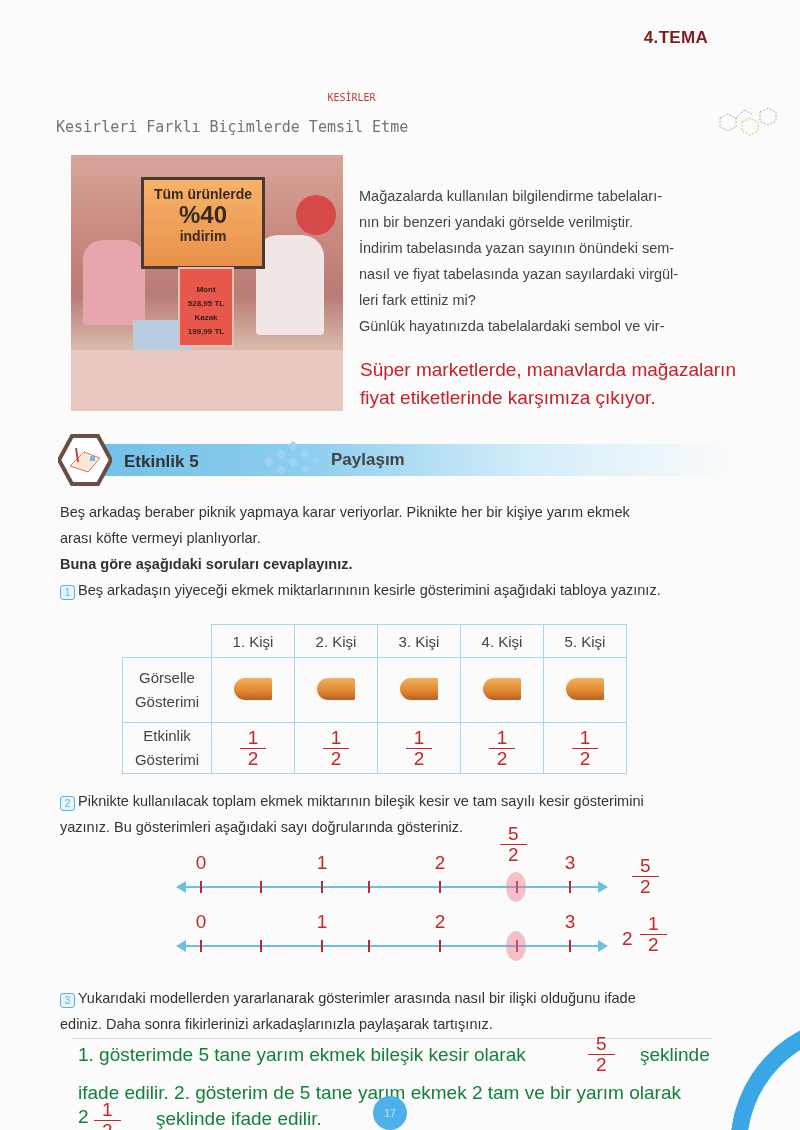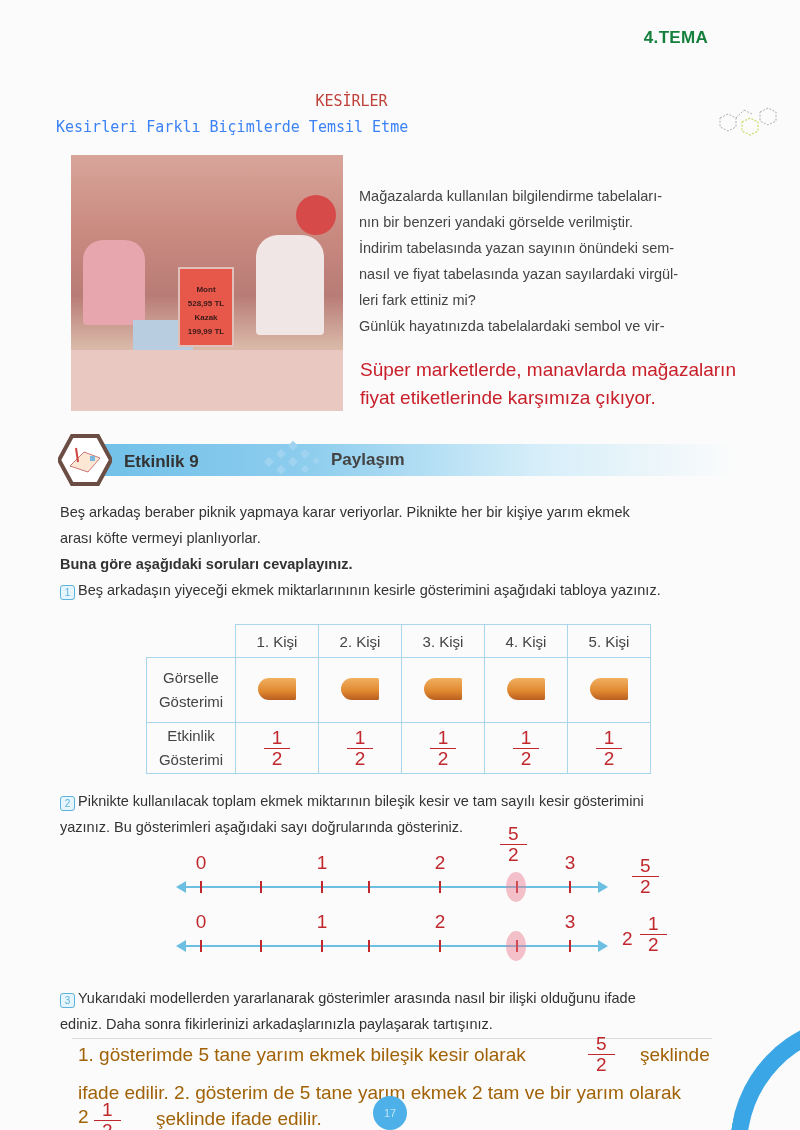--- a/index.html
+++ b/index.html
@@ -1,20 +1,20 @@
 <!DOCTYPE html>
 <html><head>
 <meta charset="utf-8">
 <style>
   html,body{margin:0;padding:0;}
   body{width:800px;height:1130px;background:#fbfbfb;position:relative;overflow:hidden;font-family:"Liberation Sans",sans-serif;color:#333;}
   .abs{position:absolute;}
-  .theme{right:92px;top:28px;font-size:17px;font-weight:bold;color:#15803d;letter-spacing:0.3px;}
-  .title-main{left:0;width:703px;top:92px;text-align:center;font-family:"DejaVu Sans Mono","Liberation Mono",monospace;font-size:15px;color:#c0413a;}
-  .title-sub{left:56px;top:118px;font-family:"DejaVu Sans Mono","Liberation Mono",monospace;font-size:15px;color:#3b82f6;}
+  .theme{right:92px;top:28px;font-size:17px;font-weight:bold;color:#7f1d1d;letter-spacing:0.3px;}
+  .title-main{left:0;width:703px;top:92px;text-align:center;font-family:"DejaVu Sans Mono","Liberation Mono",monospace;font-size:10px;color:#c0413a;}
+  .title-sub{left:56px;top:118px;font-family:"DejaVu Sans Mono","Liberation Mono",monospace;font-size:15px;color:#737373;}
   .molecule{left:710px;top:100px;width:80px;height:40px;}
   .photo{left:71px;top:155px;width:272px;height:256px;background:linear-gradient(180deg,#d8a59a 0%,#c98a80 30%,#b87c76 55%,#d9b8a8 75%,#e6d1c4 100%);overflow:hidden;}
   .photo .shirt1{position:absolute;left:12px;top:85px;width:62px;height:85px;background:#e7a5ad;border-radius:20px 20px 4px 4px;}
   .photo .shirt2{position:absolute;left:185px;top:80px;width:68px;height:100px;background:#f1e6e6;border-radius:22px 22px 4px 4px;}
   .photo .hat{position:absolute;left:225px;top:40px;width:40px;height:40px;background:#d64a4a;border-radius:50%;}
   .photo .stack{position:absolute;left:62px;top:165px;width:60px;height:40px;background:#b9cde0;}
   .photo .table{position:absolute;left:0;top:195px;width:272px;height:61px;background:#e8c8c0;}
   .sign-big{position:absolute;left:70px;top:22px;width:118px;height:86px;background:linear-gradient(#f6b26b,#e8914a);border:3px solid #4a3a32;text-align:center;color:#3a2a1a;font-weight:bold;}
   .sign-big .l1{font-size:14px;margin-top:6px;}
   .sign-big .l2{font-size:24px;line-height:26px;}
@@ -24,41 +24,41 @@
   .intro-answer{left:360px;top:356px;font-size:19px;line-height:28px;color:#c8202a;}
   .banner{left:56px;top:432px;width:680px;height:56px;}
   .banner .bar{position:absolute;left:20px;top:12px;width:660px;height:32px;background:linear-gradient(90deg,#6fbfe8 0%,#8dcdee 35%,#d6eef9 70%,rgba(255,255,255,0) 100%);}
   .banner .hex{position:absolute;left:2px;top:2px;width:54px;height:52px;}
   .banner .lbl1{position:absolute;left:68px;top:20px;font-size:17px;font-weight:bold;color:#333;}
   .banner .diamonds{position:absolute;left:200px;top:6px;width:80px;height:44px;}
   .banner .lbl2{position:absolute;left:275px;top:18px;font-size:17px;font-weight:bold;color:#444;}
   .p1{left:60px;top:499px;width:680px;font-size:14.5px;line-height:26px;color:#333;}
   .bold{font-weight:bold;}
   .num-badge{display:inline-block;width:13px;height:13px;border:1.5px solid #5cb3de;border-radius:3px;color:#5cb3de;font-size:10px;line-height:13px;text-align:center;margin-right:3px;vertical-align:-1px;background:#e6f4fb;}
-  table.frac{position:absolute;left:122px;top:624px;border-collapse:collapse;font-size:15px;color:#444;margin-left:24px;}
+  table.frac{position:absolute;left:122px;top:624px;border-collapse:collapse;font-size:15px;color:#444;}
   table.frac td{border:1.5px solid #a9d6ea;text-align:center;}
   table.frac td.empty{border:none;}
   table.frac tr.head td{height:30px;width:80px;}
   table.frac td.rowh{width:86px;font-size:15px;line-height:24px;}
   table.frac tr.img td{height:62px;}
   table.frac tr.val td{height:44px;}
   .bread{display:inline-block;width:38px;height:22px;background:linear-gradient(180deg,#f0b060 0%,#e08830 60%,#b85e20 100%);border-radius:14px 2px 2px 14px;}
   .fr{display:inline-flex;flex-direction:column;align-items:center;color:#c0282e;font-size:19px;line-height:20px;}
   .fr .num{padding:0 8px;border-bottom:1.5px solid #c0282e;}
   .p2{left:60px;top:788px;width:680px;font-size:14.5px;line-height:26px;color:#333;}
   .nl{position:absolute;left:176px;width:432px;height:40px;}
   .nl .line{position:absolute;left:6px;right:6px;top:22px;height:2px;background:#6cbfe0;}
   .nl .arrL{position:absolute;left:0;top:17px;width:0;height:0;border-top:6px solid transparent;border-bottom:6px solid transparent;border-right:10px solid #6cbfe0;}
   .nl .arrR{position:absolute;right:0;top:17px;width:0;height:0;border-top:6px solid transparent;border-bottom:6px solid transparent;border-left:10px solid #6cbfe0;}
   .nl .tick{position:absolute;top:17px;width:1.5px;height:12px;background:#c0282e;}
   .nl .mark{position:absolute;top:8px;width:20px;height:30px;border-radius:50%;background:rgba(232,120,140,0.45);}
   .nl .tl{position:absolute;top:-12px;font-size:19px;color:#c0282e;transform:translateX(-50%);}
   .p3{left:60px;top:985px;width:680px;font-size:14.5px;line-height:26px;color:#333;}
   .answer-box{left:72px;top:1038px;width:640px;height:92px;border-top:1px solid #ddd;}
-  .ans{left:78px;font-size:19px;color:#a16207;white-space:nowrap;}
+  .ans{left:78px;font-size:19px;color:#15803d;white-space:nowrap;}
   .pagenum{left:373px;top:1096px;width:34px;height:34px;border-radius:50%;background:#4db0e8;color:#bfe4f8;font-size:11px;text-align:center;line-height:34px;}
   .arc{left:730px;top:1015px;width:230px;height:230px;border-radius:50%;border:17px solid #3aa6e6;border-right-color:transparent;border-bottom-color:transparent;transform:rotate(10deg);}
 </style>
 </head>
 <body>
 
 <div class="abs theme">4.TEMA</div>
 <div class="abs title-main">KESİRLER</div>
 <div class="abs title-sub">Kesirleri Farklı Biçimlerde Temsil Etme</div>
 
@@ -71,20 +71,25 @@
   </g>
   <polygon points="32,22 40,18 48,22 48,31 40,35 32,31" fill="none" stroke="#c8dc6a" stroke-width="1.2" stroke-dasharray="2 1.5"></polygon>
 </svg>
 
 <div class="abs photo">
   <div class="shirt1"></div>
     <div class="shirt2"></div>
     <div class="hat"></div>
     <div class="stack"></div>
     <div class="table"></div>
+  <div class="sign-big">
+    <div class="l1">Tüm ürünlerde</div>
+    <div class="l2">%40</div>
+    <div class="l3">indirim</div>
+  </div>
   <div class="sign-small">
     <div>Mont</div>
     <div>528,95 TL</div>
     <div>Kazak</div>
     <div>199,99 TL</div>
   </div>
 </div>
 
 <div class="abs intro">
   <div>Mağazalarda kullanılan bilgilendirme tabelaları-</div>
@@ -100,21 +105,21 @@
 </div>
 
 <div class="abs banner">
   <div class="bar"></div>
   <svg class="hex" viewBox="0 0 54 52">
     <polygon points="14,2 40,2 53,26 40,50 14,50 1,26" fill="#fff" stroke="#6b4d44" stroke-width="4"></polygon>
     <path d="M12 32 L26 18 L42 24 L30 38 Z" fill="#fbe7d4" stroke="#c77" stroke-width="1"></path>
     <line x1="18" y1="14" x2="20" y2="28" stroke="#c44" stroke-width="2"></line>
     <rect x="32" y="22" width="5" height="5" fill="#7ab8e0"></rect>
   </svg>
-  <div class="lbl1">Etkinlik 9</div>
+  <div class="lbl1">Etkinlik 5</div>
   <svg class="diamonds" viewBox="0 0 80 44">
     <g fill="#9fd3ef">
       <rect x="10" y="20" width="7" height="7" transform="rotate(45 13 23)"></rect>
       <rect x="22" y="12" width="7" height="7" transform="rotate(45 25 15)"></rect>
       <rect x="22" y="28" width="7" height="7" transform="rotate(45 25 31)"></rect>
       <rect x="34" y="4" width="7" height="7" transform="rotate(45 37 7)"></rect>
       <rect x="34" y="20" width="7" height="7" transform="rotate(45 37 23)"></rect>
       <rect x="46" y="12" width="7" height="7" transform="rotate(45 49 15)"></rect>
       <rect x="46" y="28" width="6" height="6" transform="rotate(45 49 31)"></rect>
       <rect x="58" y="20" width="5" height="5" transform="rotate(45 60 22)"></rect>

